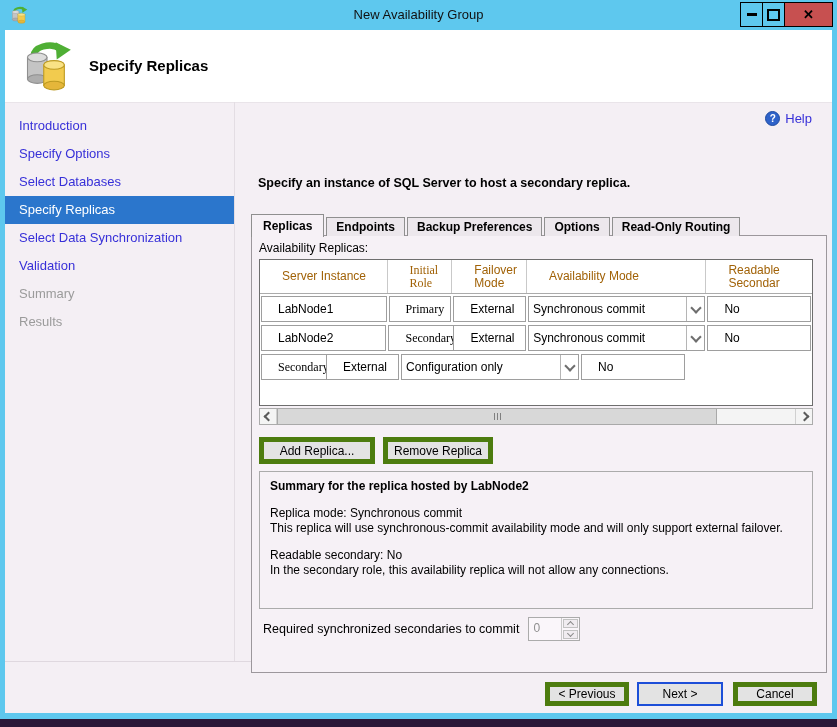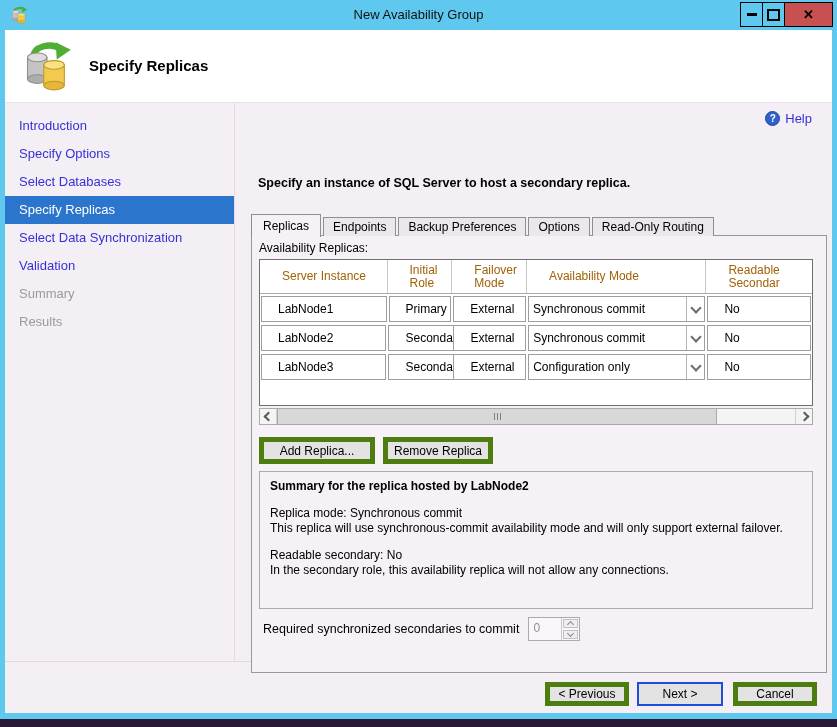--- a/index.html
+++ b/index.html
@@ -30,32 +30,32 @@
   .nav li.disabled{color:#9B9B9B;}
   
   .main{position:absolute;left:230px;top:72px;right:0;height:559px;}
   .help{position:absolute;top:9px;right:20px;display:flex;align-items:center;font-size:13px;color:#3730D8;}
   .help-icon{width:15px;height:15px;border-radius:50%;background:#2E62C9;color:#FFF;font-size:10px;font-weight:bold;
     display:flex;align-items:center;justify-content:center;margin-right:5px;border:1px solid #1D4AA0;box-sizing:border-box;}
   .instruction{position:absolute;left:23px;top:74px;font-size:12.5px;font-weight:bold;color:#000;}
   
   .tabs{position:absolute;left:16px;top:111px;height:23px;display:flex;align-items:flex-end;z-index:3;}
   .tab{box-sizing:border-box;border:1px solid #8F8F8F;border-bottom:none;background:#ECE7EC;
-    height:19px;line-height:18px;padding:0 9px;font-size:12px;color:#000;margin-right:2px;}
+    height:19px;line-height:18px;padding:0 9px;font-size:12px;color:#000;margin-right:2px;font-weight:bold;}
   .tab.active{background:#F6F1F6;height:23px;line-height:22px;padding:0 11px;position:relative;top:1px;}
   
   .panel{position:absolute;left:16px;top:133px;width:576px;height:438px;border:1px solid #9C979C;background:#F6F1F6;box-sizing:border-box;z-index:1;}
   .avail-label{position:absolute;left:7px;top:5px;font-size:12px;color:#000;}
   
   .grid{position:absolute;left:7px;top:23px;width:554px;height:147px;border:1px solid #6E6E6E;background:#FFF;box-sizing:border-box;overflow:hidden;}
   .gheader{display:flex;height:33px;border-bottom:1px solid #ABABAB;}
   .gh{box-sizing:border-box;border-right:1px solid #C9C9C9;font-size:12px;color:#a16207;display:flex;align-items:center;padding-left:22px;line-height:13px;}
   .grow{display:flex;height:29px;}
   .gcol{box-sizing:border-box;display:flex;}
-  .c0{width:128px;}.c1{width:65px;}.c2{width:75px;}.c3{width:180px;}.c4{width:106px;border-right:none;}
+  .c0{width:128px;}.c1{width:65px;font-family:Liberation Serif, serif;}.c2{width:75px;}.c3{width:180px;}.c4{width:106px;border-right:none;}
   .cellbox{flex:1;margin:2px 1px 1px 1px;border:1px solid #9E9E9E;background:#FFF;display:flex;align-items:center;
     padding-left:16px;font-size:12px;color:#000;box-sizing:border-box;}
   .combo{padding-left:0;}
   .combo .cb-text{flex:1;padding-left:4px;}
   .cb-btn{width:17px;align-self:stretch;border-left:1px solid #B5B5B5;display:flex;align-items:center;justify-content:center;}
   .chev{width:6px;height:6px;border-right:2px solid #6E6E6E;border-bottom:2px solid #6E6E6E;transform:rotate(45deg);margin-top:-3px;}
   
   .hscroll{position:absolute;left:7px;top:172px;width:554px;height:17px;border:1px solid #ABABAB;background:#F4F4F4;box-sizing:border-box;display:flex;align-items:stretch;}
   .sb-arrow{width:16px;display:flex;align-items:center;justify-content:center;background:#F4F4F4;}
   .sb-arrow.left{border-right:1px solid #D0D0D0;}
@@ -221,23 +221,20 @@
                       <span class="chev"></span>
                     </span>
               </div>
                 </div>
               <div class="gcol c4">
                   <div class="cellbox">No</div>
                 </div>
             </div>
 
             <div class="grow">
-              <div class="gcol c0">
-                  <div class="cellbox">LabNode3</div>
-                </div>
               <div class="gcol c1">
                   <div class="cellbox">Secondary</div>
                 </div>
               <div class="gcol c2">
                   <div class="cellbox">External</div>
                 </div>
               <div class="gcol c3">
                   <div class="cellbox combo">
                 <span class="cb-text">Configuration only</span>
                 <span class="cb-btn">

